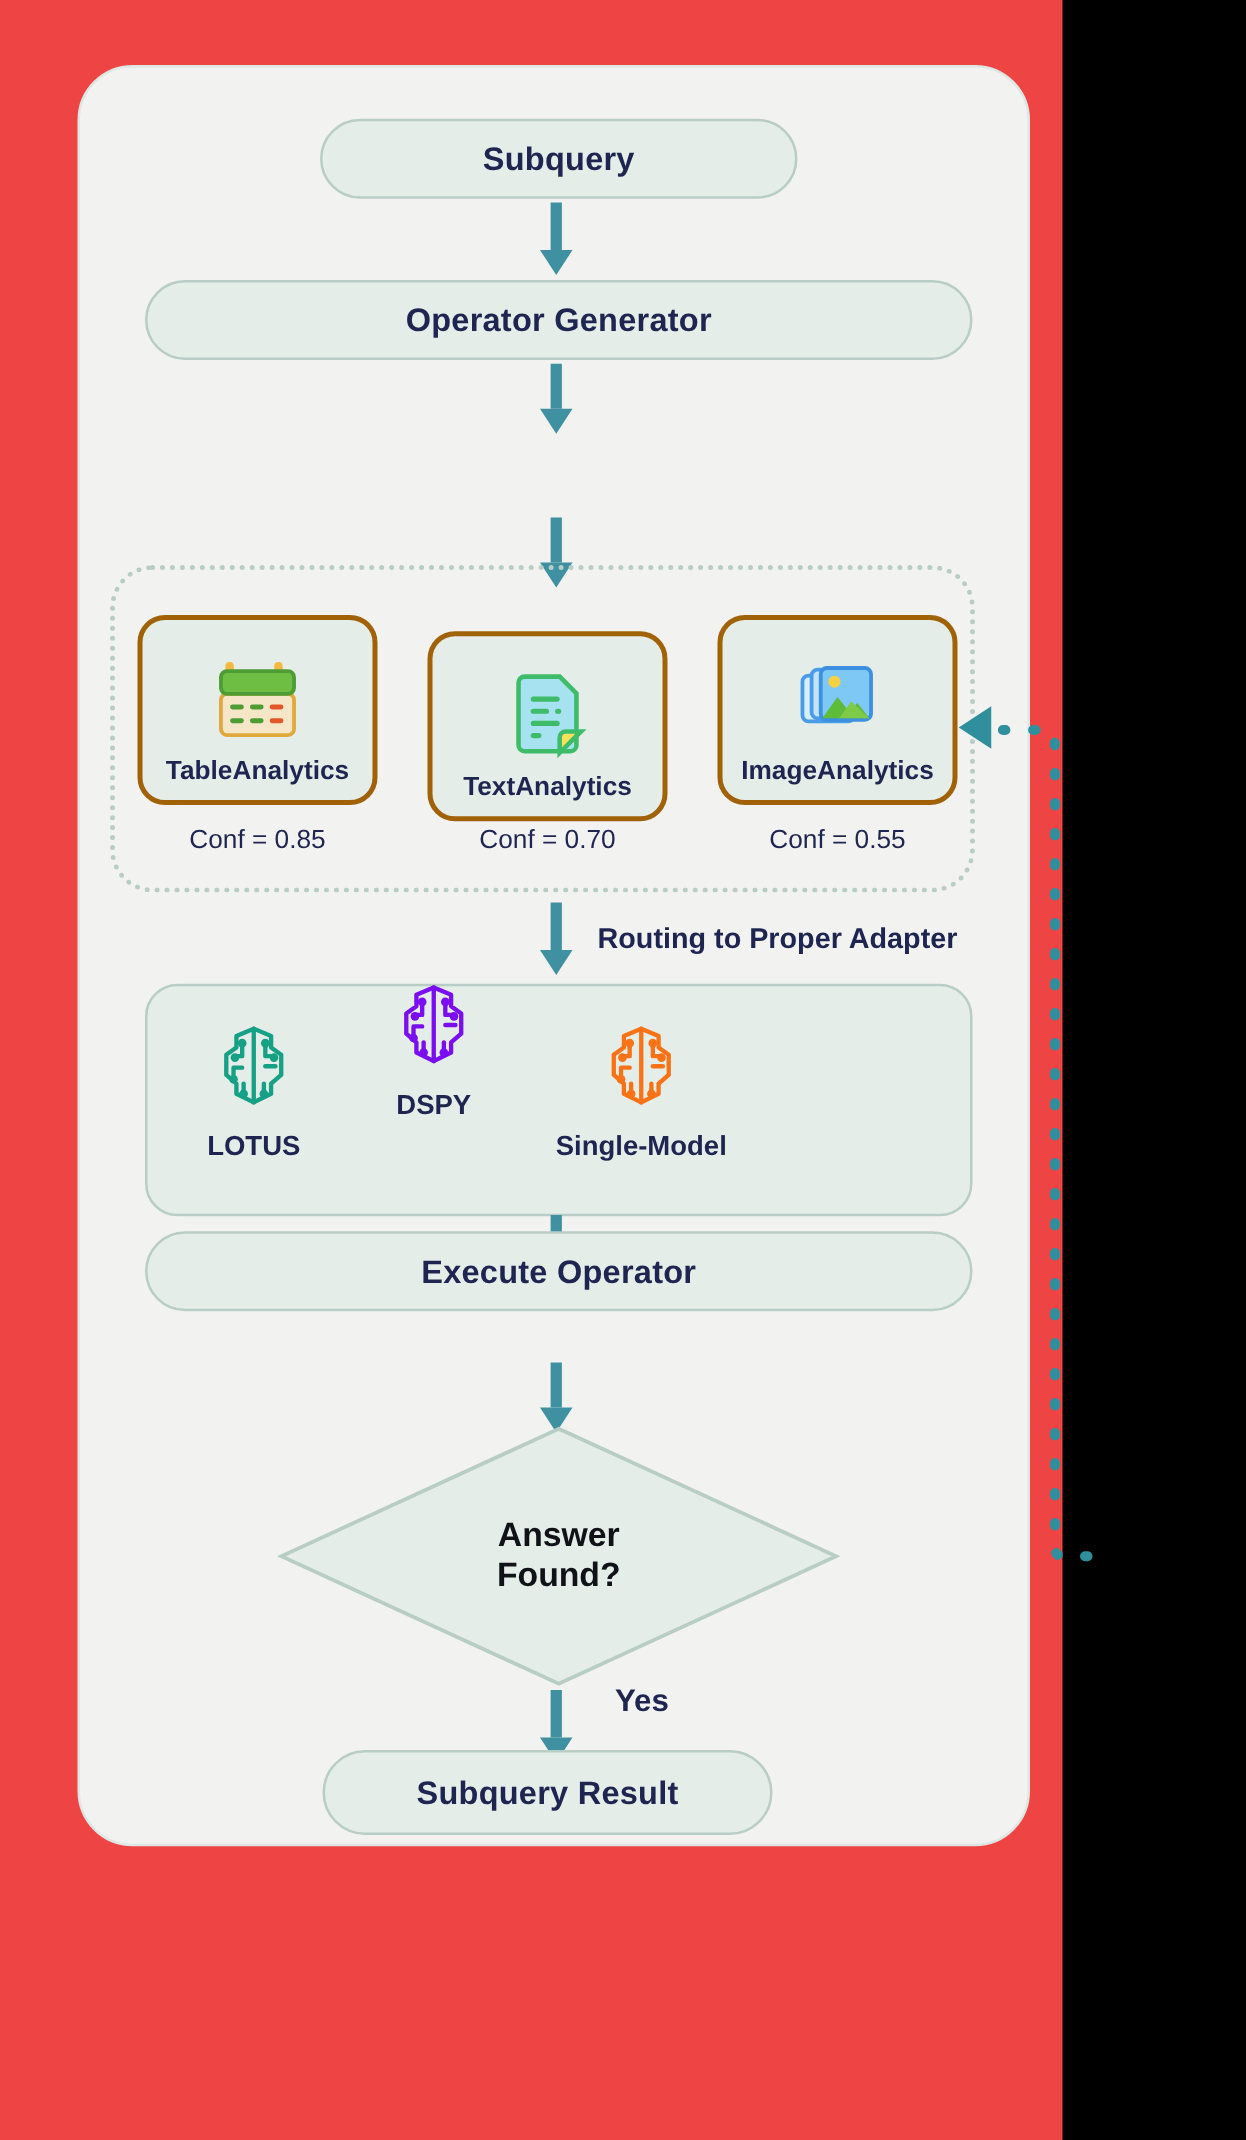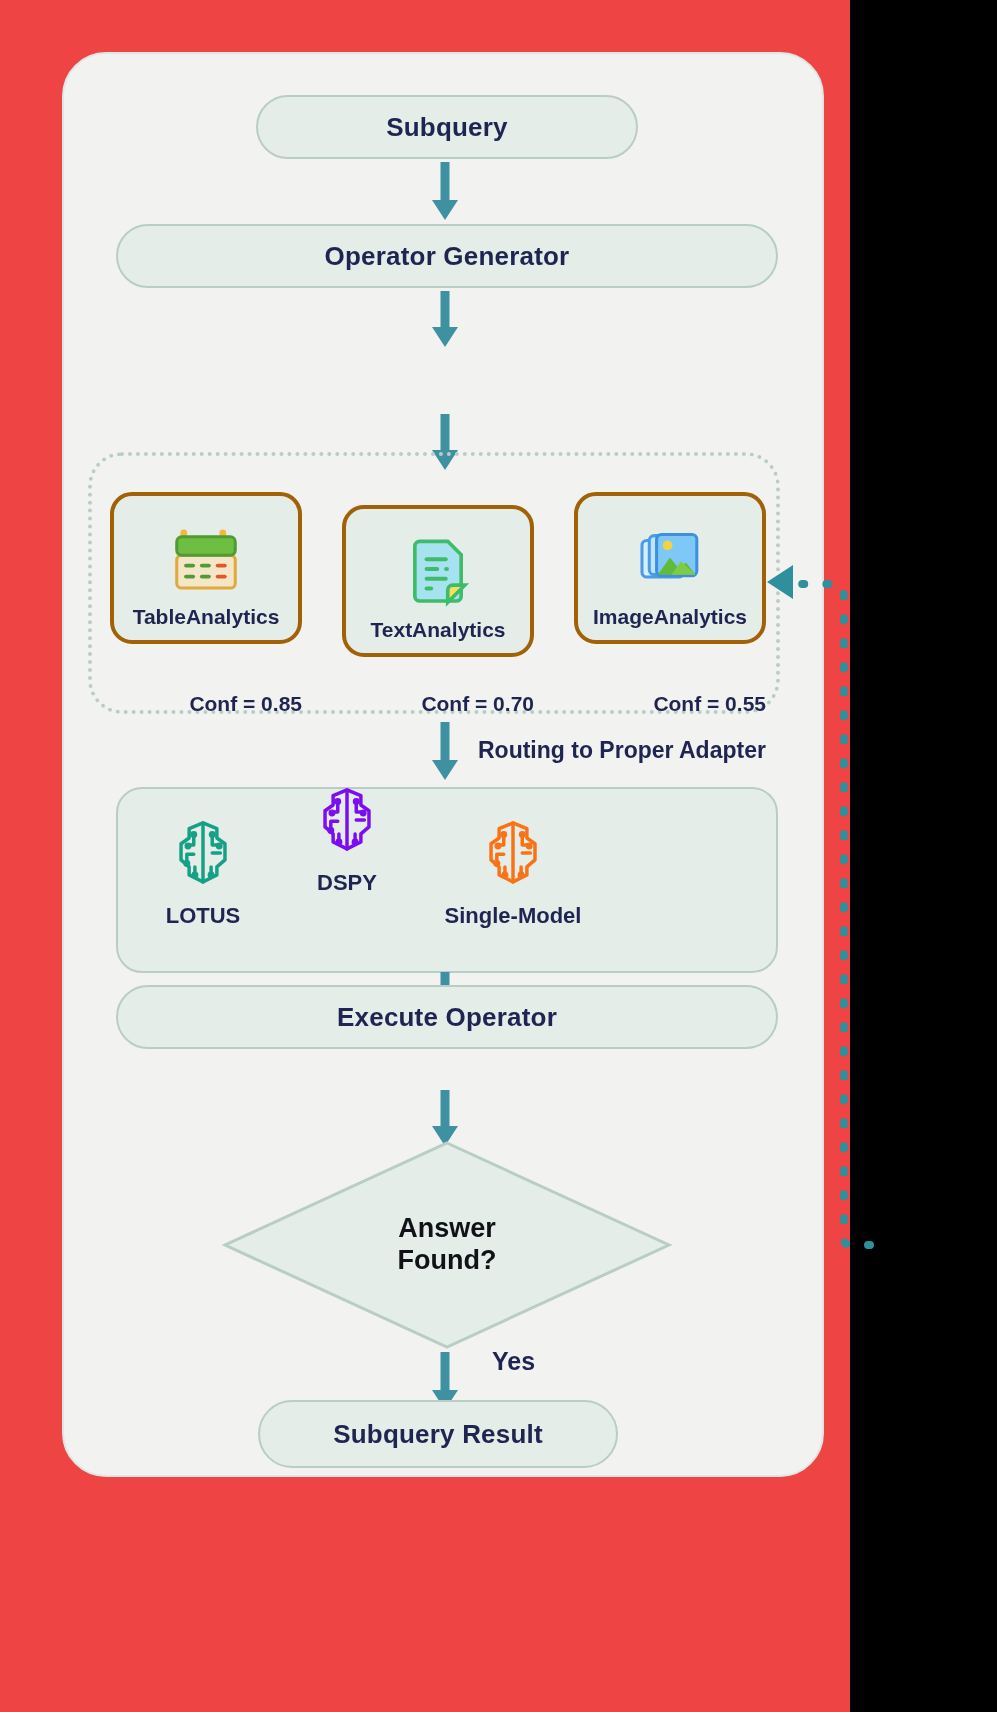--- a/index.html
+++ b/index.html
@@ -49,22 +49,22 @@
     position:absolute;box-sizing:border-box;width:192px;height:152px;
     background:#e4ede8;border:4px solid #a16207;border-radius:22px;
     display:flex;flex-direction:column;align-items:center;justify-content:center;
     padding-top:14px;
   }
   .acard .ico{width:82px;height:78px;display:block;}
   .acard .cap{
     margin-top:6px;font-size:21px;font-weight:bold;color:#1f2551;white-space:nowrap;
   }
   .conf{
-    position:absolute;font-size:21px;font-weight:bold;color:#1f2551;
-    text-align:right;width:192px;margin-top:32px;
+    position:absolute;font-size:21px;font-weight:normal;color:#1f2551;
+    text-align:center;width:192px;
   }
 
   
   .adapters{
     position:absolute;left:116px;top:787px;width:662px;height:186px;
     box-sizing:border-box;background:#e4ede8;border:2px solid #b9cdc7;border-radius:26px;
   }
   .adapter{position:absolute;width:150px;text-align:center;}
   .adapter .bico{width:74px;height:76px;display:inline-block;}
   .adapter .blabel{

